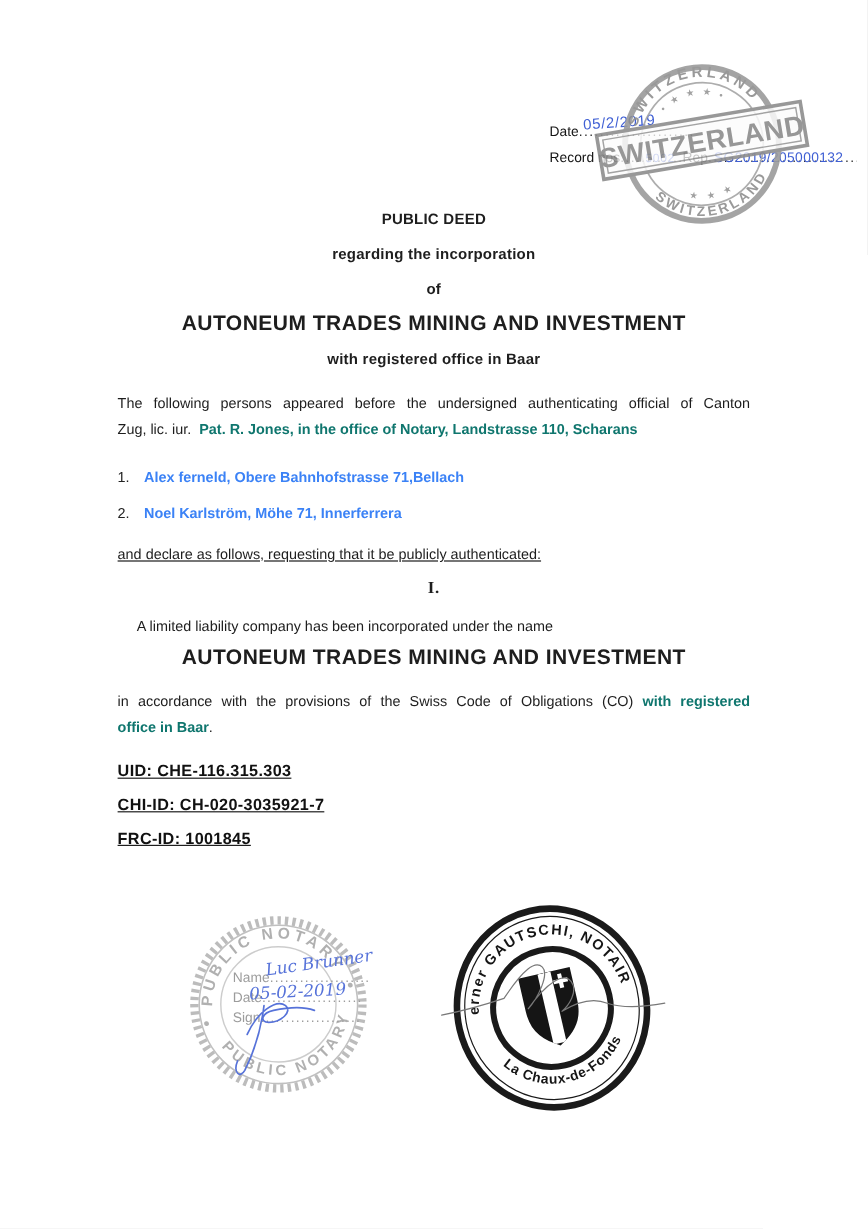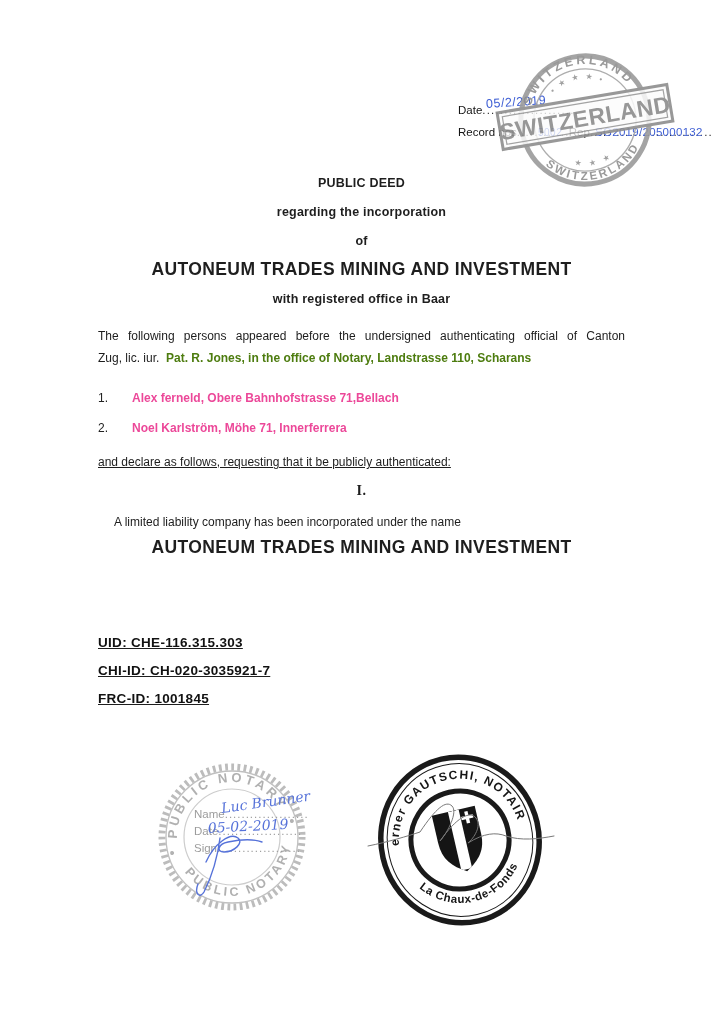--- a/index.html
+++ b/index.html
@@ -16,23 +16,23 @@
   
   .col{position:absolute;left:98px;width:527px;}
   .c{text-align:center;}
   .h-small{font-weight:bold;font-size:12.5px;letter-spacing:.2px;}
   .h-big{font-weight:bold;font-size:17.5px;letter-spacing:.4px;white-space:nowrap;}
   .body-txt{font-size:12px;line-height:22px;color:#1d1d1d;}
   .just{text-align:justify;text-align-last:justify;}
   .numeral{font-family:"Liberation Serif",serif;font-weight:bold;font-size:14px;letter-spacing:.5px;}
   .list-row{position:absolute;font-size:12px;display:flex;}
   .list-num{width:22px;color:#222;}
-  .list-name{font-weight:bold;color:#ec4899;margin-left:12px;}
+  .list-name{font-weight:bold;color:#3b82f6;}
   .ids div{font-weight:bold;font-size:13.5px;line-height:28px;letter-spacing:.3px;color:#111;}
-  b{color:#4d7c0f;}
+  b{color:#0f766e;}
   svg text{font-family:"Liberation Sans",sans-serif;}
   .script{font-family:"DejaVu Serif",serif;font-style:italic;}
 </style>
 </head>
 <body>
 
 <div class="page">
 
   <div class="hdr" style="left:458px;top:104px;width:130px;">
     <span>Date</span>
@@ -100,20 +100,24 @@
   </div>
 
   <div class="col body-txt" style="top:451px;text-decoration:underline;">and declare as follows, requesting that it be publicly authenticated:</div>
 
   <div class="col c numeral" style="top:483px;">I.</div>
 
   <div class="col body-txt" style="top:511px;margin-left:16px;">A limited liability company has been incorporated under the name</div>
 
   <div class="col c h-big" style="top:537px;">AUTONEUM TRADES MINING AND INVESTMENT</div>
 
+  <div class="col body-txt" style="top:573px;">
+    <div class="just"><span>in accordance with the provisions of the Swiss Code of Obligations (CO)</span> <b>with registered</b></div>
+    <div><b>office in Baar</b><span>.</span></div>
+  </div>
 
   <div class="col ids" style="top:629px;text-decoration:underline;">
     <div>UID: CHE-116.315.303</div>
     <div>CHI-ID: CH-020-3035921-7</div>
     <div>FRC-ID: 1001845</div>
   </div>
 
   <svg class="abs" style="left:148px;top:752px;opacity:.88;" width="170" height="172" viewBox="0 0 170 172">
     <defs>
       <path id="pnTop" d="M 29,85 A 55 55 0 0 1 139,85"></path>

